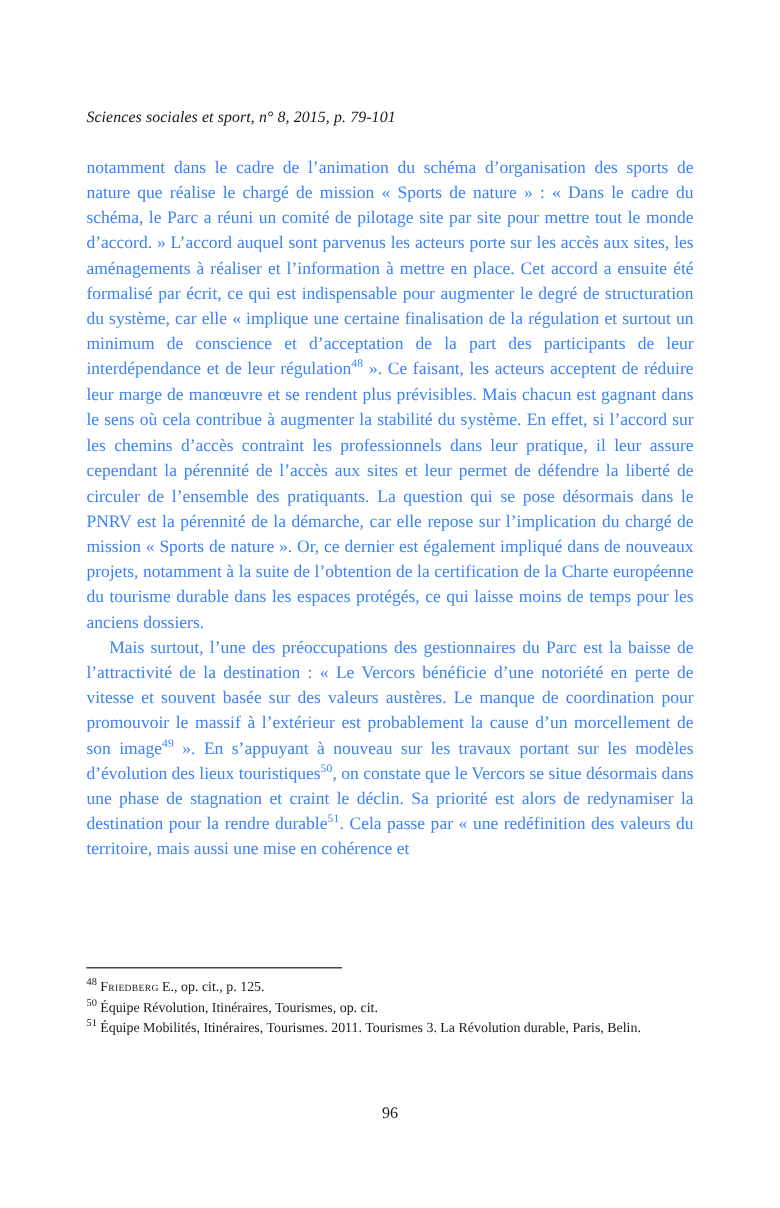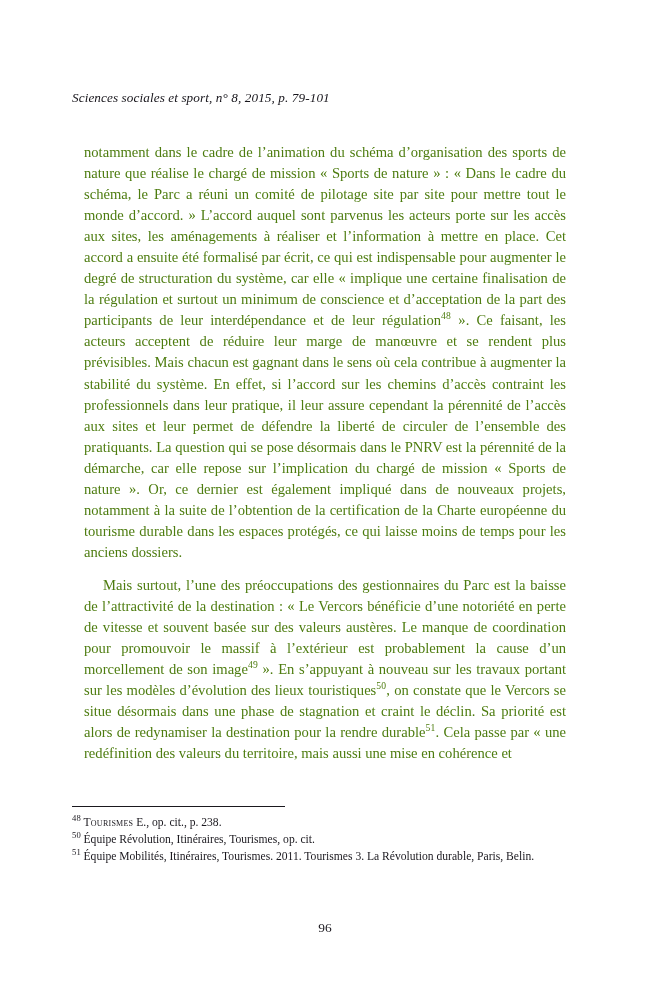--- a/index.html
+++ b/index.html
@@ -33,26 +33,26 @@
   }
 
   
   .body-block {
     position: absolute;
     left: 72px;
     top: 130px;
     width: 506px;
   }
   .para {
-    margin: 12px;
+    margin: 0;
     font-size: 14.6px;
     line-height: 21.05px;
     text-align: justify;
     text-justify: inter-word;
-    color: #4d7c0f;
+    color: #3b82f6;
     hyphens: manual;
   }
   .para.indented {
     text-indent: 19px;
   }
   .fn-ref {
     font-size: 9.6px;
     vertical-align: super;
     line-height: 0;
     letter-spacing: 0.2px;
@@ -118,21 +118,21 @@
     <p class="para"><span>notamment dans le cadre de l’animation du schéma d’organisation des sports de nature que réalise le chargé de mission « Sports de nature » : « Dans le cadre du schéma, le Parc a réuni un comité de pilotage site par site pour mettre tout le monde d’accord. » L’accord auquel sont parvenus les acteurs porte sur les accès aux sites, les aménagements à réaliser et l’information à mettre en place. Cet accord a ensuite été formalisé par écrit, ce qui est indispensable pour augmenter le degré de structuration du système, car elle « implique une certaine finalisation de la régulation et surtout un minimum de conscience et d’acceptation de la part des participants de leur interdépendance et de leur régulation</span><sup class="fn-ref">48</sup><span> ». Ce faisant, les acteurs acceptent de réduire leur marge de manœuvre et se rendent plus prévisibles. Mais chacun est gagnant dans le sens où cela contribue à augmenter la stabilité du système. En effet, si l’accord sur les chemins d’accès contraint les professionnels dans leur pratique, il leur assure cependant la pérennité de l’accès aux sites et leur permet de défendre la liberté de circuler de l’ensemble des pratiquants. La question qui se pose désormais dans le PNRV est la pérennité de la démarche, car elle repose sur l’implication du chargé de mission « Sports de nature ». Or, ce dernier est également impliqué dans de nouveaux projets, notamment à la suite de l’obtention de la certification de la Charte européenne du tourisme durable dans les espaces protégés, ce qui laisse moins de temps pour les anciens dossiers.</span></p>
 
     <p class="para indented"><span>Mais surtout, l’une des préoccupations des gestionnaires du Parc est la baisse de l’attractivité de la destination : « Le Vercors bénéficie d’une notoriété en perte de vitesse et souvent basée sur des valeurs austères. Le manque de coordination pour promouvoir le massif à l’extérieur est probablement la cause d’un morcellement de son image</span><sup class="fn-ref">49</sup><span> ». En s’appuyant à nouveau sur les travaux portant sur les modèles d’évolution des lieux touristiques</span><sup class="fn-ref">50</sup><span>, on constate que le Vercors se situe désormais dans une phase de stagnation et craint le déclin. Sa priorité est alors de redynamiser la destination pour la rendre durable</span><sup class="fn-ref">51</sup><span>. Cela passe par « une redéfinition des valeurs du territoire, mais aussi une mise en cohérence et</span></p>
 
   </div>
 
   <div class="footnote-rule"></div>
 
   <div class="footnotes">
 
-    <p class="footnote"><sup class="fn-num">48</sup><span class="sc">Tourismes</span><span> E., </span><span class="it">op. cit.</span><span>, p. 238.</span></p>
+    <p class="footnote"><sup class="fn-num">48</sup><span class="sc">Friedberg</span><span> E., </span><span class="it">op. cit.</span><span>, p. 125.</span></p>
 
 
     <p class="footnote"><sup class="fn-num">50</sup><span class="sc"></span><span>Équipe Révolution, Itinéraires, Tourismes, </span><span class="it">op. cit.</span><span></span></p>
 
     <p class="footnote"><sup class="fn-num">51</sup><span class="sc"></span><span>Équipe Mobilités, Itinéraires, Tourismes. 2011. </span><span class="it">Tourismes 3. La Révolution durable</span><span>, Paris, Belin.</span></p>
 
   </div>
 
   <div class="folio">96</div>
 

